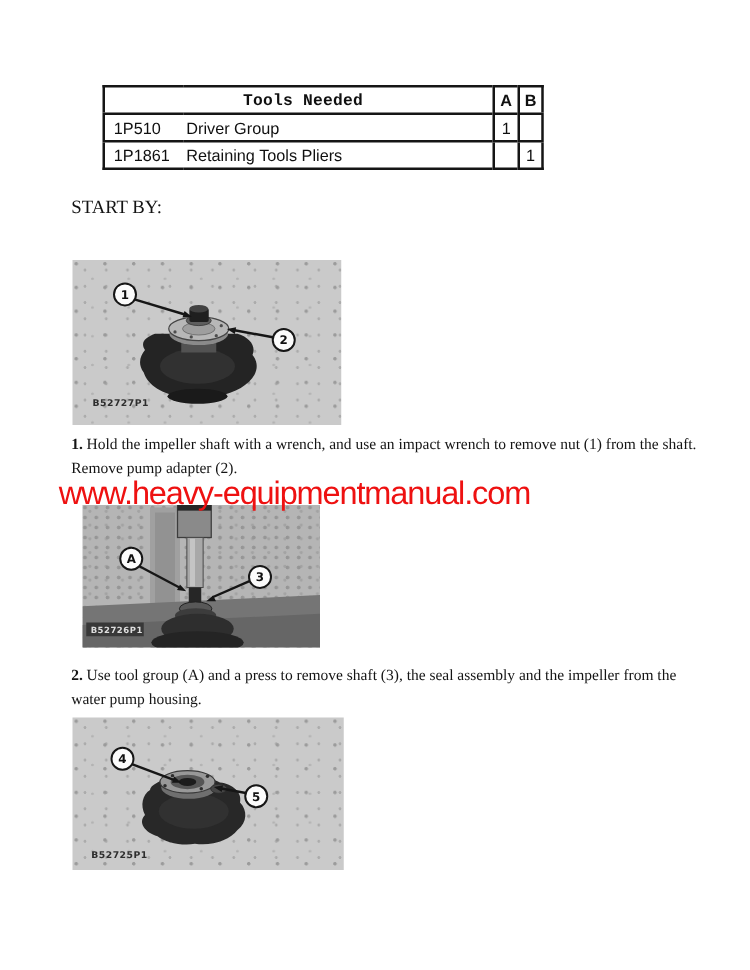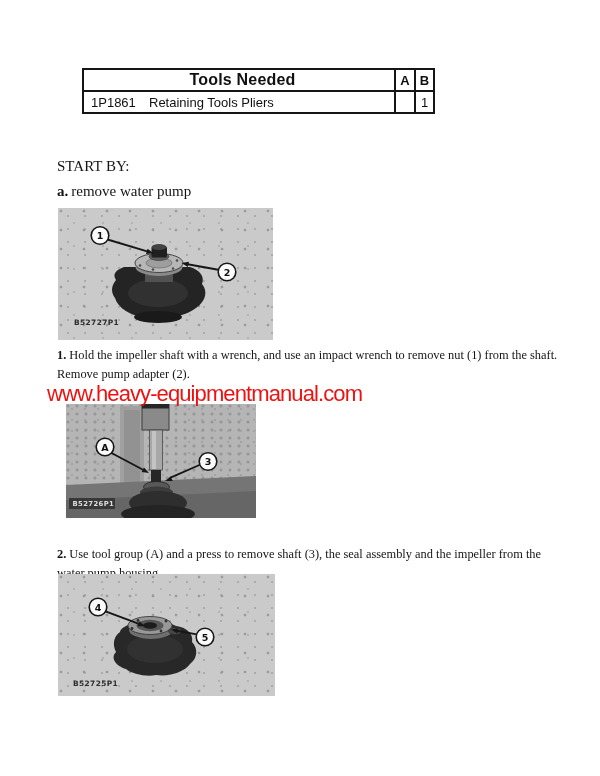--- a/index.html
+++ b/index.html
@@ -14,30 +14,30 @@
     font-family:"Liberation Sans", sans-serif;font-size:13px;color:#101010;
   }
   .tools-table th,.tools-table td{
     border:0;padding:0 0 0 7px;height:20px;vertical-align:middle;
     overflow:hidden;white-space:nowrap;
   }
   .tools-table{border:2px solid #151515;}
   .tools-table tr + tr th,.tools-table tr + tr td{border-top:2px solid #151515;}
   .tools-table .cell-a,.tools-table .cell-b{border-left:2px solid #151515;text-align:center;padding:0;}
   .tools-table th{font-weight:bold;}
-  .tools-table .hdr-main{text-align:center;font-size:16px;letter-spacing:.2px;}
+  .tools-table .hdr-main{text-align:center;font-size:13px;letter-spacing:.2px;font-family:Liberation Mono, monospace;}
   .tools-table .cell-name{padding-left:2px;}
   
   .line{position:absolute;font-size:15px;line-height:19px;}
   .para{position:absolute;width:512px;font-size:12.4px;line-height:19px;text-align:left;}
   .blabel{font-weight:bold;padding-right:3px;}
   
   .watermark{
     position:absolute;left:47px;top:377px;z-index:6;
-    font-family:"Liberation Sans", sans-serif;font-size:22px;line-height:34px;
+    font-family:"Liberation Sans", sans-serif;font-size:26px;line-height:34px;
     letter-spacing:-0.9px;color:#ee1111;white-space:nowrap;
   }
   
   .photo{position:absolute;margin:0;padding:0;}
   .photo svg{display:block;position:relative;z-index:2;}
   .spk-light{
     background-color:#cacaca;
     background-image:
       radial-gradient(circle at 3px 3px,  #9b9b9b 1.1px, transparent 1.7px),
       radial-gradient(circle at 10px 8px, #ababab 0.9px, transparent 1.4px),
@@ -80,33 +80,36 @@
         <col style="width:20px">
         <col style="width:19px">
       </colgroup>
     <tbody>
         <tr>
       <th class="hdr-main" colspan="2">Tools Needed</th>
       <th class="cell-a">A</th>
       <th class="cell-b">B</th>
     </tr>
     <tr>
+      <td>1P510</td>
+      <td class="cell-name">Driver Group</td>
+      <td class="cell-a">1</td>
+      <td class="cell-b"></td>
+    </tr>
+    <tr>
       <td>1P1861</td>
       <td class="cell-name">Retaining Tools Pliers</td>
       <td class="cell-a"></td>
       <td class="cell-b">1</td>
     </tr>
   </tbody>
     </table>
 
   <div class="line" style="left:57px;top:157px;">START BY:</div>
 
-  <div class="line" style="left:57px;top:182px;">
-    <span class="blabel">a.</span><span>remove water pump</span>
-  </div>
 
   <figure class="photo spk-light" style="left:58px;top:208px;width:215px;height:132px;">
     <svg width="215" height="132" viewBox="0 0 215 132">
 
       <path d="M58,72 C54,66 58,62 66,59 L132,59 C142,62 147,69 144,76 C150,83 148,93 138,100 C128,108 108,112 90,110 C72,108 60,100 57,90 C52,83 54,77 58,72 Z" fill="#242424"></path>
       <ellipse cx="100" cy="85" rx="30" ry="14" fill="#3a3a3a" opacity="0.6"></ellipse>
       <ellipse cx="100" cy="109" rx="24" ry="6" fill="#1a1a1a"></ellipse>
 
       <rect x="87" y="60" width="28" height="14" fill="#525252"></rect>
 
@@ -171,21 +174,21 @@
       <line class="leader" x1="134.5" y1="60.5" x2="104" y2="73.8"></line>
       <polygon class="ahead" points="99,77 104.5,72.4 106.8,76.9"></polygon>
       <circle class="callout-circle" cx="142" cy="57.5" r="8.8"></circle>
       <text class="callout-num" x="142" y="61">3</text>
 
       <rect x="3" y="94" width="46" height="11" fill="#383838"></rect>
       <text class="photo-caption-light" x="6.5" y="102.3">B52726P1</text>
     </svg>
   </figure>
 
-  <div class="para" style="left:57px;top:545px;">
+  <div class="para" style="left:57px;top:531px;">
     <span class="blabel">2.</span><span>Use tool group (A) and a press to remove shaft (3), the seal assembly and the impeller from the water pump housing.</span>
   </div>
 
   <figure class="photo spk-light" style="left:58px;top:574px;width:217px;height:122px;">
     <svg width="217" height="122" viewBox="0 0 217 122">
 
       <path d="M62,58 C56,62 54,70 58,78 C52,84 58,92 68,95 C74,100 88,103 98,101 C112,103 126,98 132,90 C140,84 140,74 134,68 C136,60 128,53 118,52 C108,46 76,47 68,52 C64,54 62,56 62,58 Z" fill="#282828"></path>
       <ellipse cx="97" cy="75" rx="28" ry="14" fill="#3a3a3a" opacity="0.5"></ellipse>
 
       <ellipse cx="93" cy="56" rx="22" ry="9" fill="#6f6f6f"></ellipse>

